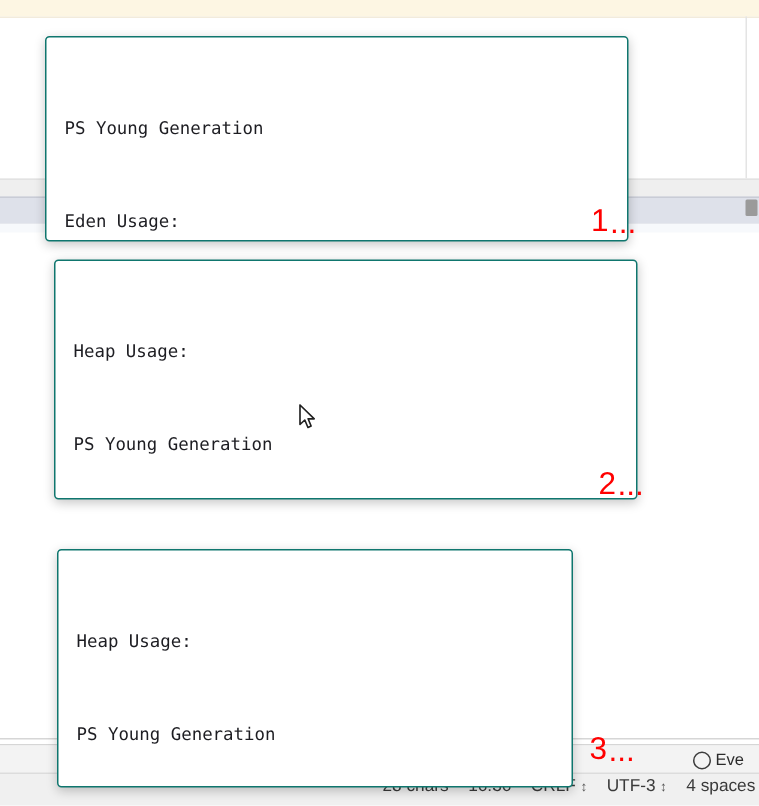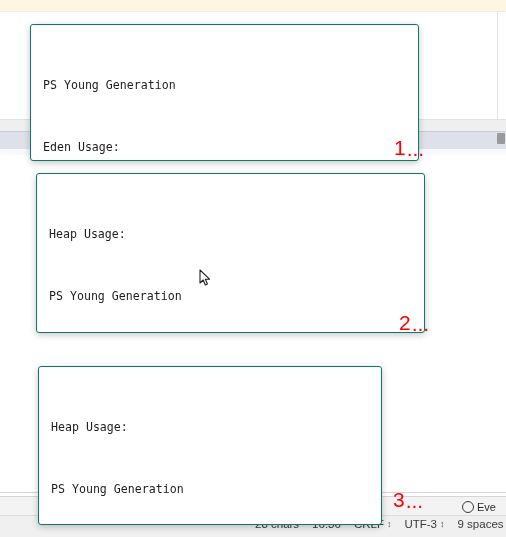--- a/index.html
+++ b/index.html
@@ -210,21 +210,21 @@
   <span class="sb">28 chars</span>
   <span class="sb">16:36</span>
   <span class="sb">
     <span>CRLF</span>
     <span class="updown">↕</span>
   </span>
   <span class="sb">
     <span>UTF-3</span>
     <span class="updown">↕</span>
   </span>
-  <span class="sb">9 spaces</span>
+  <span class="sb">4 spaces</span>
 </div>
 
 <div class="panel" id="panel-1">
   <span class="line">PS Young Generation</span>
   <span class="line">Eden Usage:</span>
   
   
   
   
 </div>

